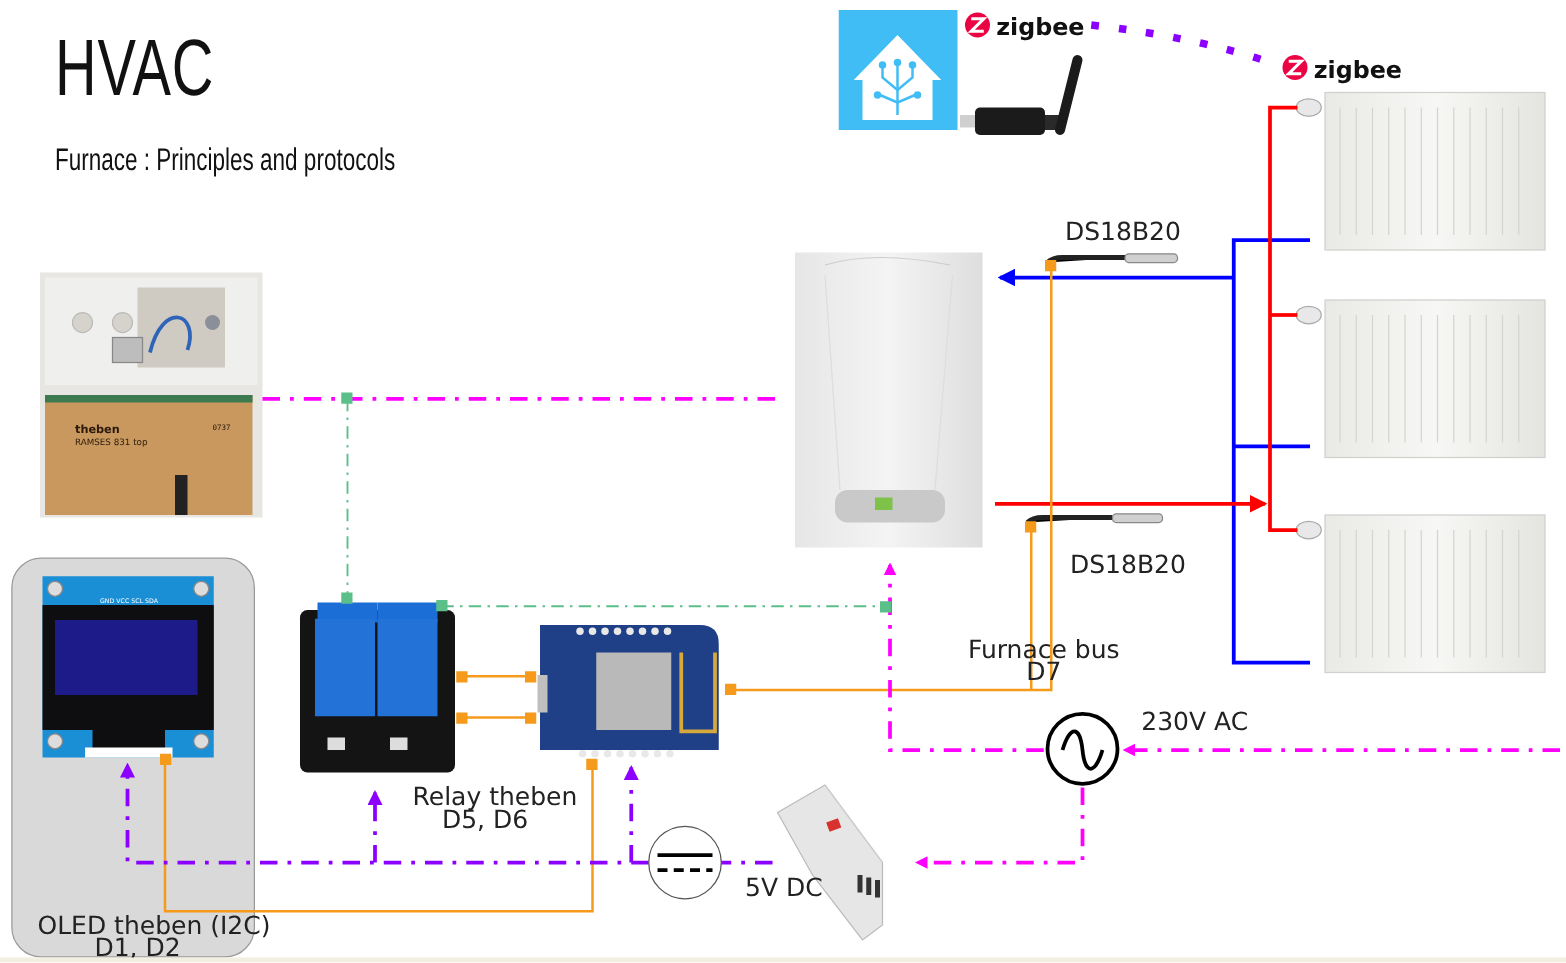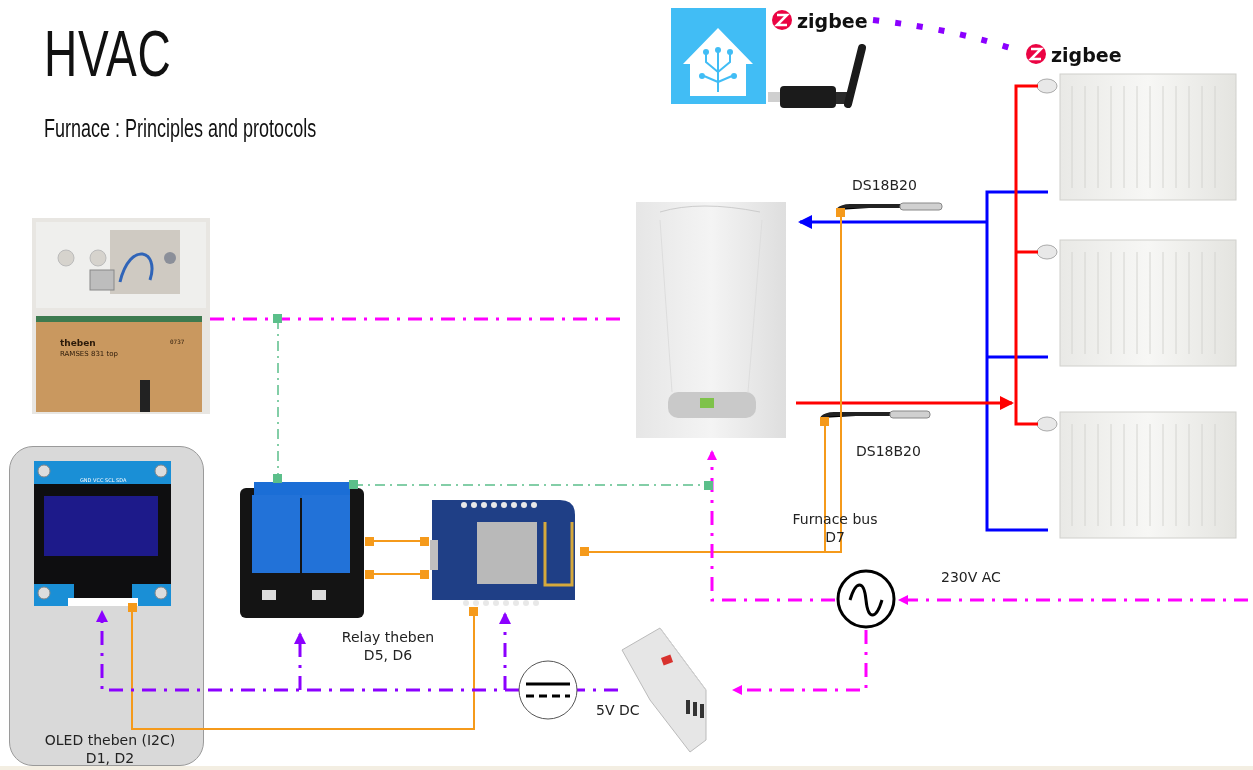--- a/index.html
+++ b/index.html
@@ -1,20 +1,20 @@
 <!DOCTYPE html>
 <html><head>
 <meta charset="utf-8">
 <style>
   html, body { margin:0; padding:0; }
   body { width:1253px; height:770px; background:#ffffff; position:relative; overflow:hidden; font-family:"DejaVu Sans", sans-serif; }
   .abs { position:absolute; }
   #title { left:44px; top:22px; font-family:"Liberation Sans Narrow","Liberation Sans", sans-serif; font-size:64px; font-weight:300; color:#111; letter-spacing:1px; transform:scaleX(0.72); transform-origin:left top; line-height:1; }
   #subtitle { left:44px; top:116px; font-family:"Liberation Sans", sans-serif; font-size:25px; color:#111; transform:scaleX(0.72); transform-origin:left top; line-height:1; }
-  .lbl { font-family:"DejaVu Sans", sans-serif; font-size:14px; color:#222; text-align:center; line-height:18px; white-space:nowrap; }
+  .lbl { font-family:"DejaVu Sans", sans-serif; font-size:20px; color:#222; text-align:center; line-height:18px; white-space:nowrap; }
   #bottom-strip { left:0; top:766px; width:1253px; height:4px; background:#f3eee2; }
   #oled-panel { left:9px; top:446px; width:193px; height:318px; background:#d9d9d9; border:1px solid #9a9a9a; border-radius:24px; }
   svg#wires { position:absolute; left:0; top:0; }
 </style>
 </head>
 <body>
 
 <div id="title" class="abs">HVAC</div>
 <div id="subtitle" class="abs">Furnace : Principles and protocols</div>
 
@@ -275,21 +275,21 @@
       </g>
   </g>
 </svg>
 
 <div class="abs lbl" style="left:852px;top:176px;">DS18B20</div>
 <div class="abs lbl" style="left:856px;top:442px;">DS18B20</div>
 <div class="abs lbl" style="left:770px;top:510px;width:130px;">
   <div>Furnace bus</div>
   <div>D7</div>
 </div>
-<div class="abs lbl" style="left:913px;top:568px;margin-left:28px;">230V AC</div>
+<div class="abs lbl" style="left:913px;top:568px;">230V AC</div>
 <div class="abs lbl" style="left:596px;top:701px;">5V DC</div>
 <div class="abs lbl" style="left:330px;top:628px;width:116px;">
   <div>Relay theben</div>
   <div>D5, D6</div>
 </div>
 <div class="abs lbl" style="left:30px;top:731px;width:160px;">
   <div>OLED theben (I2C)</div>
   <div>D1, D2</div>
 </div>
 

